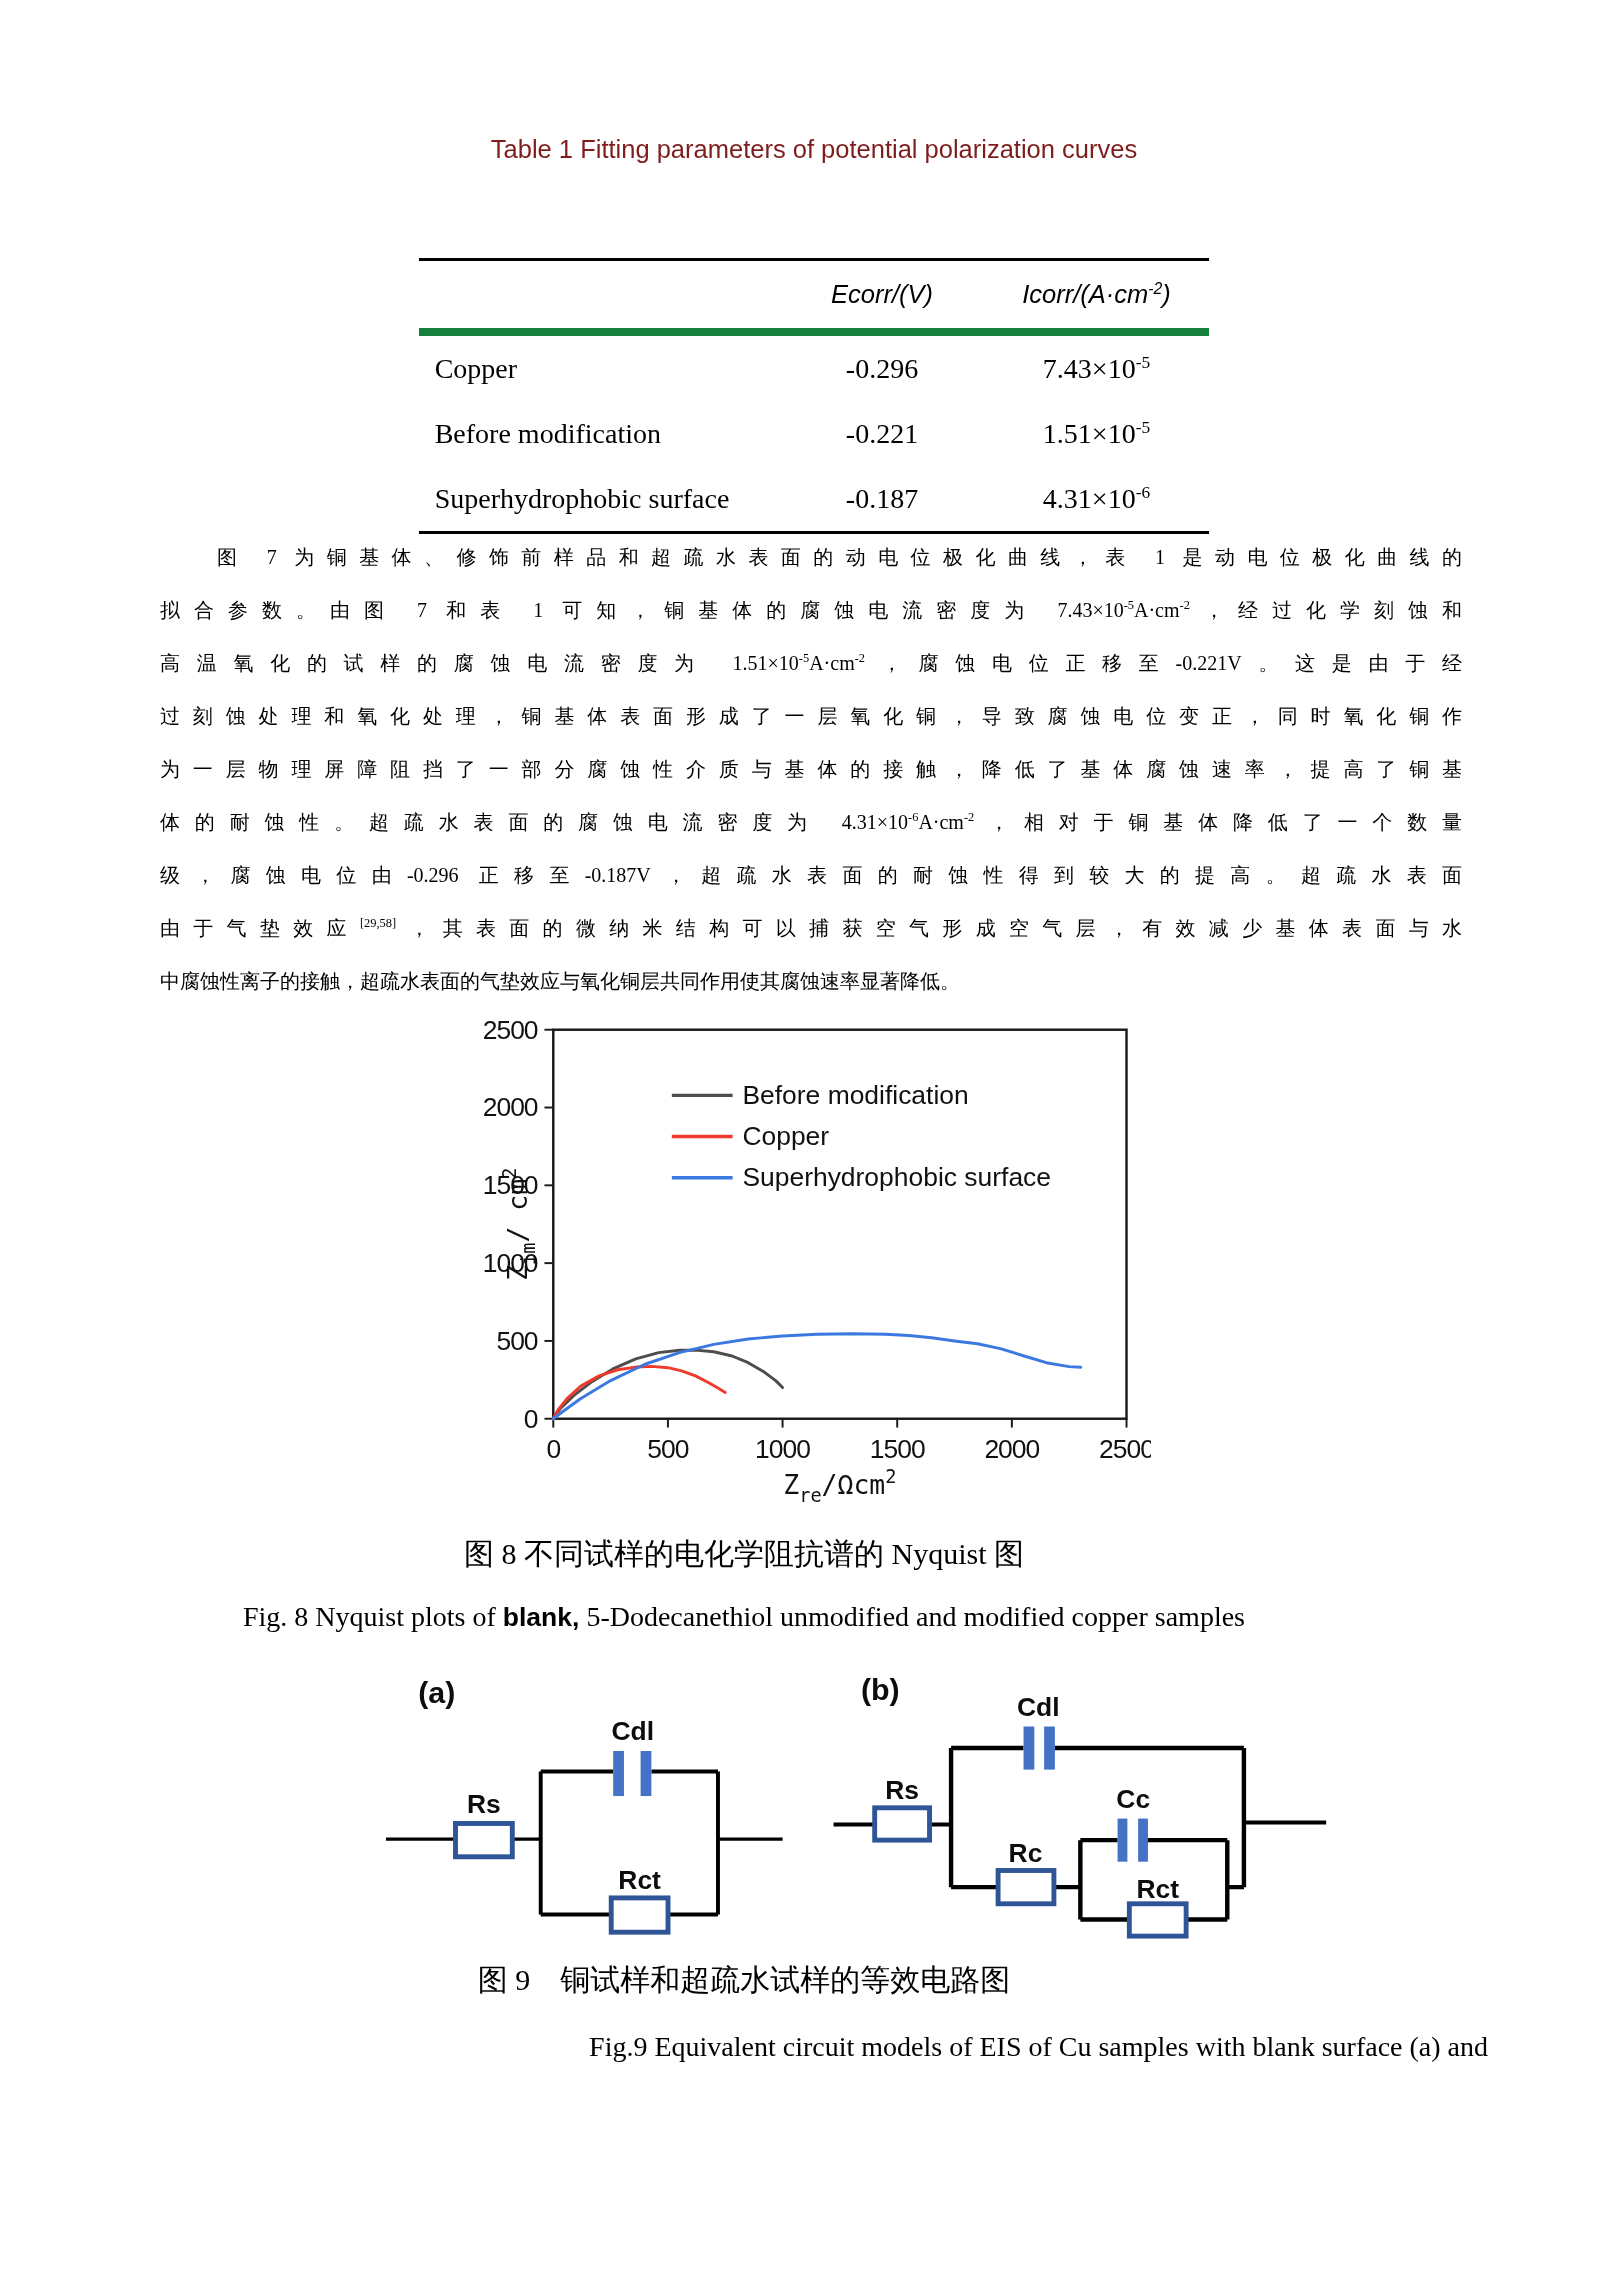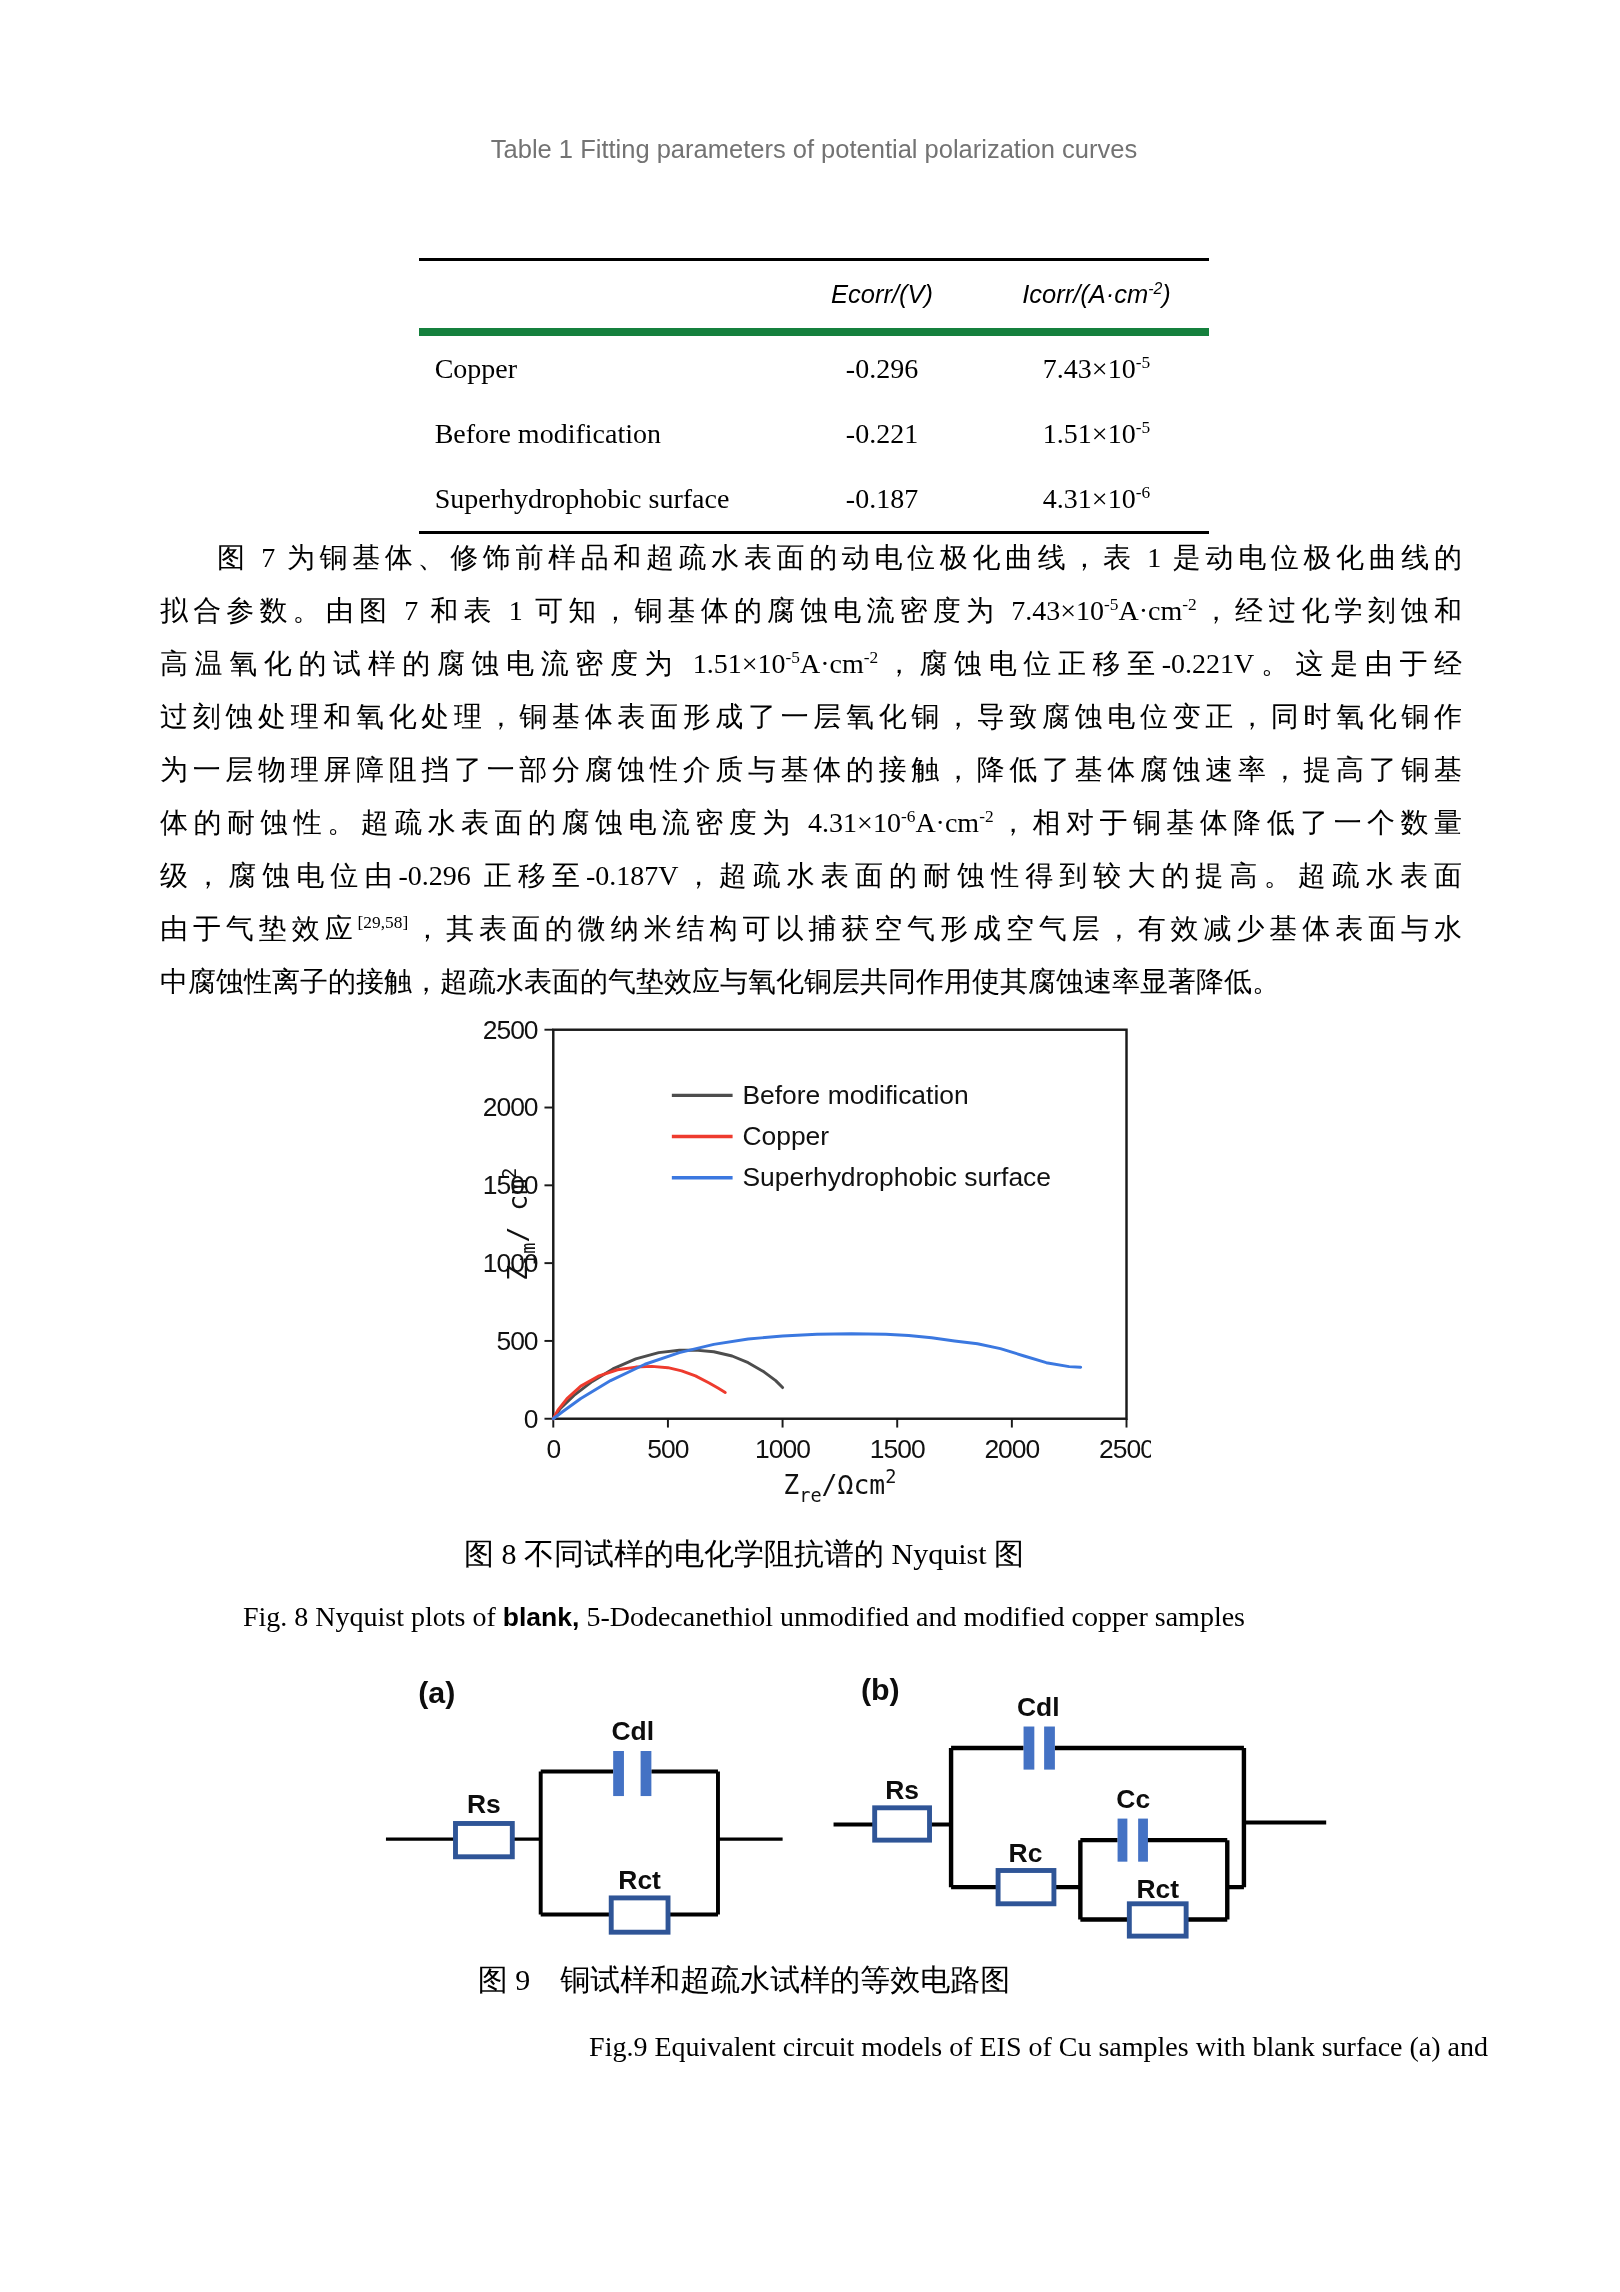--- a/index.html
+++ b/index.html
@@ -10,40 +10,40 @@
     font-family:"Liberation Serif","DejaVu Serif",serif;
     color:#000;
     overflow:hidden;
   }
   sup{font-size:0.62em;line-height:0;}
   
   .table-title{
     position:absolute;left:419px;top:135px;width:790px;
     text-align:center;
     font-family:"Liberation Sans","DejaVu Sans",sans-serif;
-    font-size:25.5px;color:#737373;
+    font-size:25.5px;color:#7f1d1d;
   }
   .ptable{
     position:absolute;left:419px;top:258px;width:790px;
     border-top:3.9px solid #000;border-bottom:3.9px solid #000;
   }
   .t-row{display:grid;grid-template-columns:361px 204px 225px;align-items:center;}
   .t-head{height:67px;border-bottom:8px solid #15803d;}
   .t-head .t-cell{
     font-family:"Liberation Sans","DejaVu Sans",sans-serif;
     font-style:italic;font-size:25.5px;text-align:center;
   }
   .t-bodyrow{height:65px;}
   .t-cell{font-size:28px;}
   .t-cell.c0{text-align:left;padding-left:15.7px;}
   .t-cell.c1,.t-cell.c2{text-align:center;}
   
   .paragraph{position:absolute;left:160px;top:531px;width:1302px;}
   .para-line{
-    height:53px;line-height:53px;font-size:28px;
+    height:53px;line-height:53px;font-size:20px;
     text-align:justify;text-align-last:justify;text-justify:inter-ideograph;
     white-space:nowrap;
   }
   .para-line.first{text-indent:57px;}
   .para-line.last{text-align-last:left;}
   
   .caption{position:absolute;left:0;width:1488px;text-align:center;}
   .cap-cn{font-size:30px;}
   .cap-en{font-size:28px;}
   .cap-sans{font-family:"Liberation Sans","DejaVu Sans",sans-serif;font-size:26.5px;font-weight:bold;}

